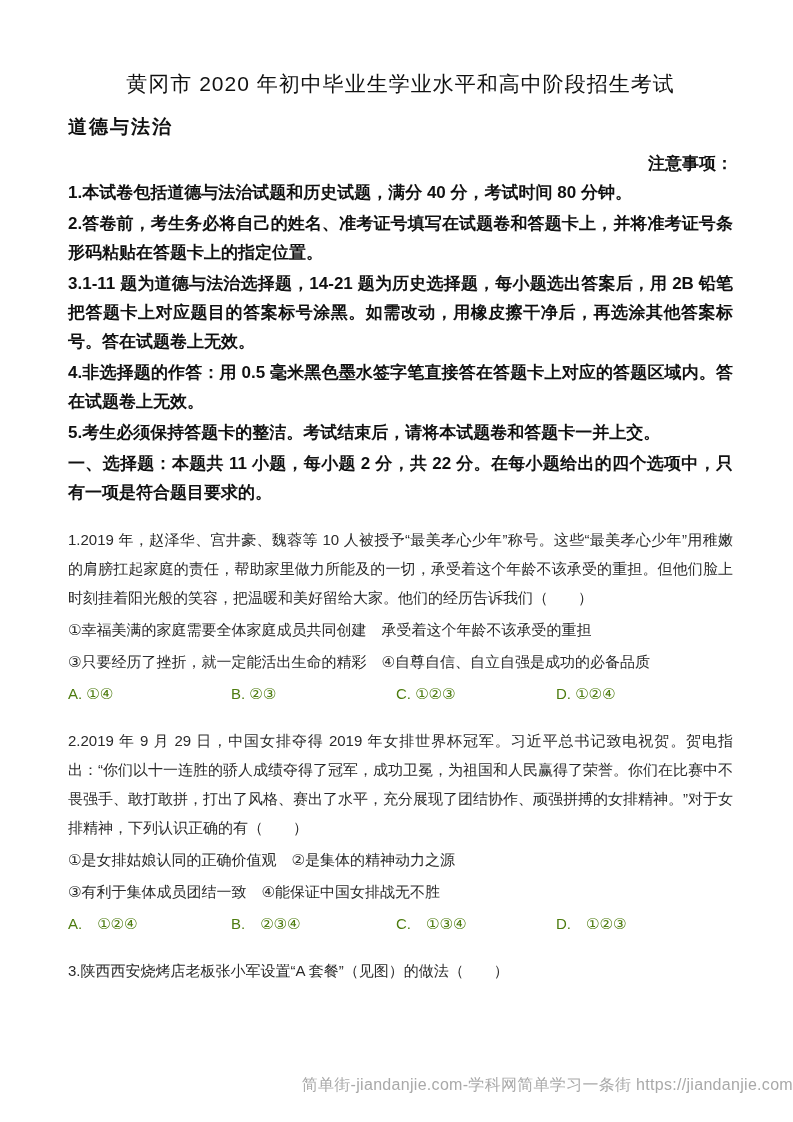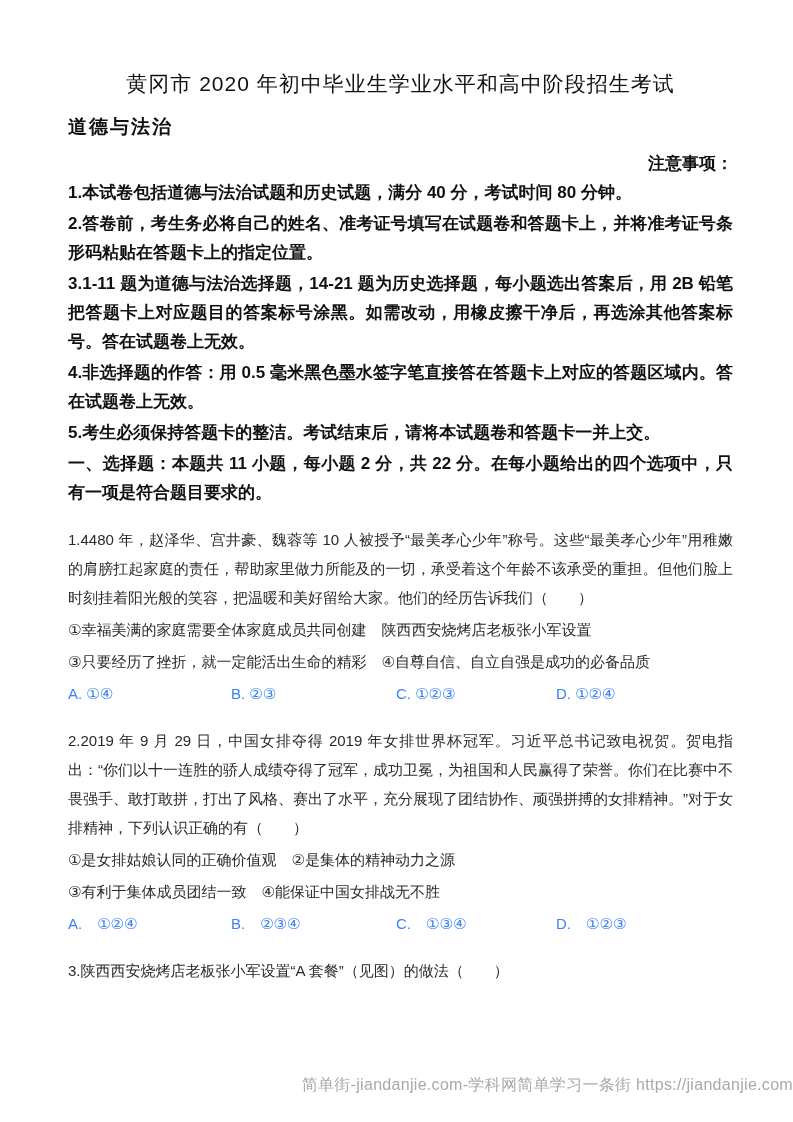--- a/index.html
+++ b/index.html
@@ -71,21 +71,21 @@
     font-size: 15px;
     line-height: 29px;
     margin: 3px 0 0 0;
     color: #2a2a2a;
   }
   .q-choices {
     display: flex;
     font-size: 15px;
     line-height: 29px;
     margin: 3px 0 0 0;
-    color: #3b82f6;
+    color: #4d7c0f;
   }
   .c-a { width: 163px; }
   .c-b { width: 165px; }
   .c-c { width: 160px; }
   .c-d { flex: 1; }
   .footer {
     position: absolute;
     left: 0;
     right: 0;
     bottom: 26px;
@@ -106,22 +106,22 @@
   <div class="notice-heading">注意事项：</div>
   <p class="notice">1.本试卷包括道德与法治试题和历史试题，满分 40 分，考试时间 80 分钟。</p>
   <p class="notice">2.答卷前，考生务必将自己的姓名、准考证号填写在试题卷和答题卡上，并将准考证号条形码粘贴在答题卡上的指定位置。</p>
   <p class="notice">3.1-11 题为道德与法治选择题，14-21 题为历史选择题，每小题选出答案后，用 2B 铅笔把答题卡上对应题目的答案标号涂黑。如需改动，用橡皮擦干净后，再选涂其他答案标号。答在试题卷上无效。</p>
   <p class="notice">4.非选择题的作答：用 0.5 毫米黑色墨水签字笔直接答在答题卡上对应的答题区域内。答在试题卷上无效。</p>
   <p class="notice">5.考生必须保持答题卡的整洁。考试结束后，请将本试题卷和答题卡一并上交。</p>
 
   <p class="section-heading">一、选择题：本题共 11 小题，每小题 2 分，共 22 分。在每小题给出的四个选项中，只有一项是符合题目要求的。</p>
 
   <div>
-    <p class="q-stem">1.4480 年，赵泽华、宫井豪、魏蓉等 10 人被授予“最美孝心少年”称号。这些“最美孝心少年”用稚嫩的肩膀扛起家庭的责任，帮助家里做力所能及的一切，承受着这个年龄不该承受的重担。但他们脸上时刻挂着阳光般的笑容，把温暖和美好留给大家。他们的经历告诉我们（　　）</p>
-    <p class="q-optline">①幸福美满的家庭需要全体家庭成员共同创建　陕西西安烧烤店老板张小军设置</p>
+    <p class="q-stem">1.2019 年，赵泽华、宫井豪、魏蓉等 10 人被授予“最美孝心少年”称号。这些“最美孝心少年”用稚嫩的肩膀扛起家庭的责任，帮助家里做力所能及的一切，承受着这个年龄不该承受的重担。但他们脸上时刻挂着阳光般的笑容，把温暖和美好留给大家。他们的经历告诉我们（　　）</p>
+    <p class="q-optline">①幸福美满的家庭需要全体家庭成员共同创建　承受着这个年龄不该承受的重担</p>
     <p class="q-optline">③只要经历了挫折，就一定能活出生命的精彩　④自尊自信、自立自强是成功的必备品质</p>
     <div class="q-choices">
       <span class="c-a">A. ①④</span>
       <span class="c-b">B. ②③</span>
       <span class="c-c">C. ①②③</span>
       <span class="c-d">D. ①②④</span>
     </div>
   </div>
 
   <div>

